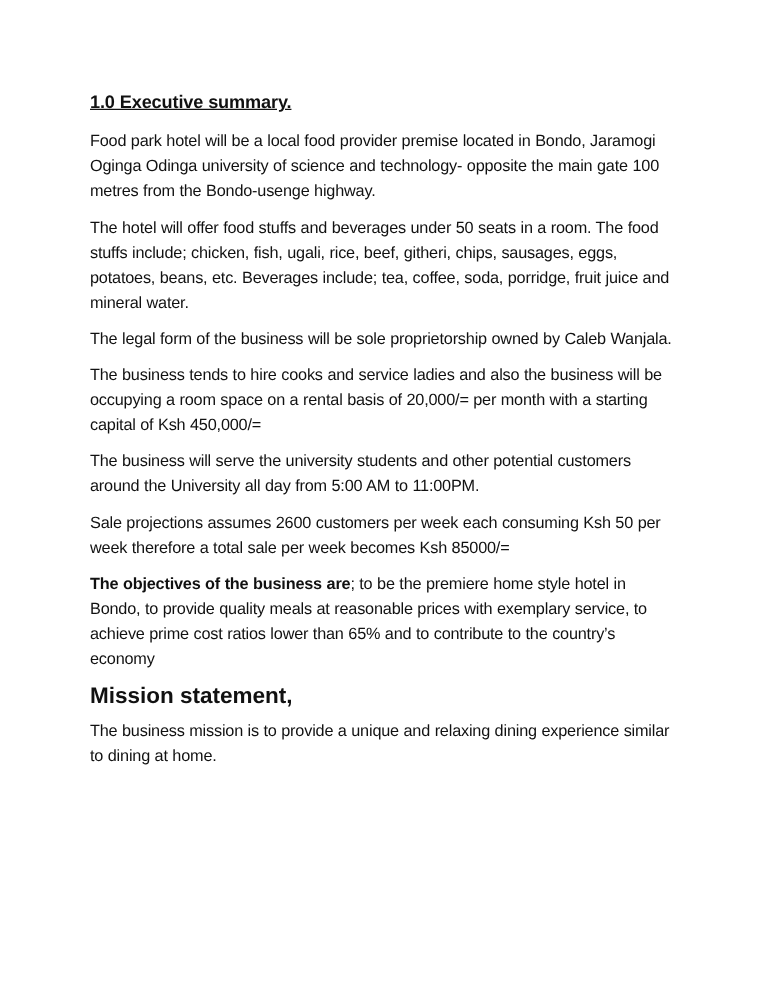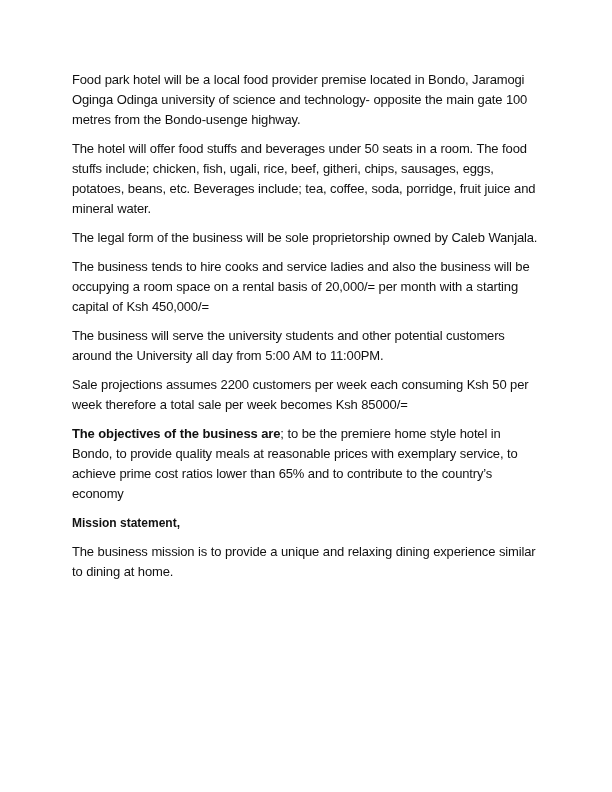--- a/index.html
+++ b/index.html
@@ -11,29 +11,30 @@
   }
   .heading {
     font-size: 14.5px; font-weight: bold; text-decoration: underline;
     margin: 0 0 9px 0; line-height: 24px; letter-spacing: -0.1px;
   }
   p {
     margin: 0 0 9px 0; font-size: 13px; line-height: 20px;
     letter-spacing: -0.15px; word-spacing: 0.2px;
   }
   .bold { font-weight: bold; }
-  .sub { font-size: 12px; font-weight: bold; line-height: 20px; margin: 0 0 9px 0; }
+  .sub { font-size: 18px; font-weight: bold; line-height: 20px; margin: 0 0 9px 0; }
 </style>
 </head>
 <body>
 
 <div class="page">
+  <div class="heading">1.0 Executive summary.</div>
 
   <p>Food park hotel will be a local food provider premise located in Bondo, Jaramogi Oginga Odinga university of science and technology- opposite the main gate 100 metres from the Bondo-usenge highway.</p>
   <p>The hotel will offer food stuffs and beverages under 50 seats in a room. The food stuffs include; chicken, fish, ugali, rice, beef, githeri, chips,  sausages, eggs, potatoes, beans, etc. Beverages include; tea, coffee, soda, porridge, fruit juice and mineral water.</p>
   <p>The legal form of the business will be sole proprietorship owned by Caleb Wanjala.</p>
   <p>The business tends to hire cooks and service ladies and also the business will be occupying a room space on a rental basis of 20,000/= per month with a starting capital of Ksh 450,000/=</p>
   <p>The business will serve the university students and other potential customers around the University all day from 5:00 AM to 11:00PM.</p>
-  <p>Sale projections assumes 2200 customers per week each consuming Ksh 50 per week therefore a total sale per week becomes Ksh 85000/=</p>
+  <p>Sale projections assumes 2600 customers per week each consuming Ksh 50 per week therefore a total sale per week becomes Ksh 85000/=</p>
   <p><span class="bold">The objectives of the business are</span><span>; to be the premiere home style hotel in Bondo, to provide quality meals at reasonable prices with exemplary service, to achieve prime cost ratios lower than 65% and to contribute to the country’s economy</span></p>
   <div class="sub">Mission statement,</div>
   <p>The business mission is to provide a unique and relaxing dining experience similar to dining at home.</p>
 </div>
 
 </body></html>

